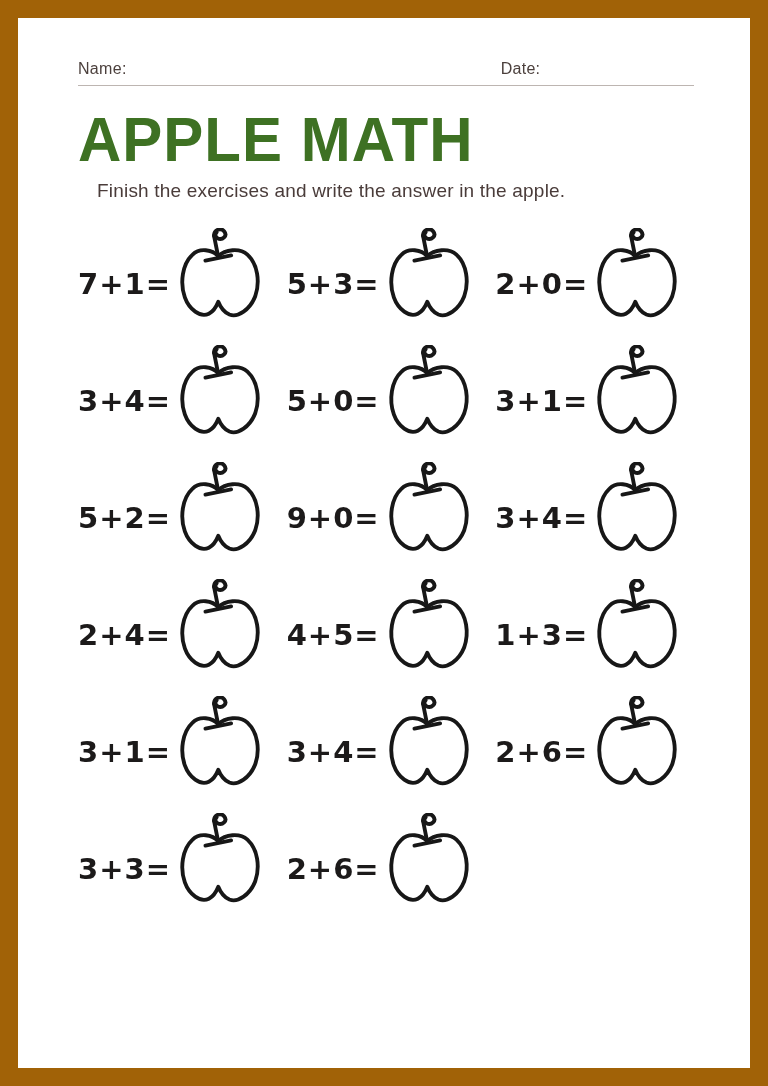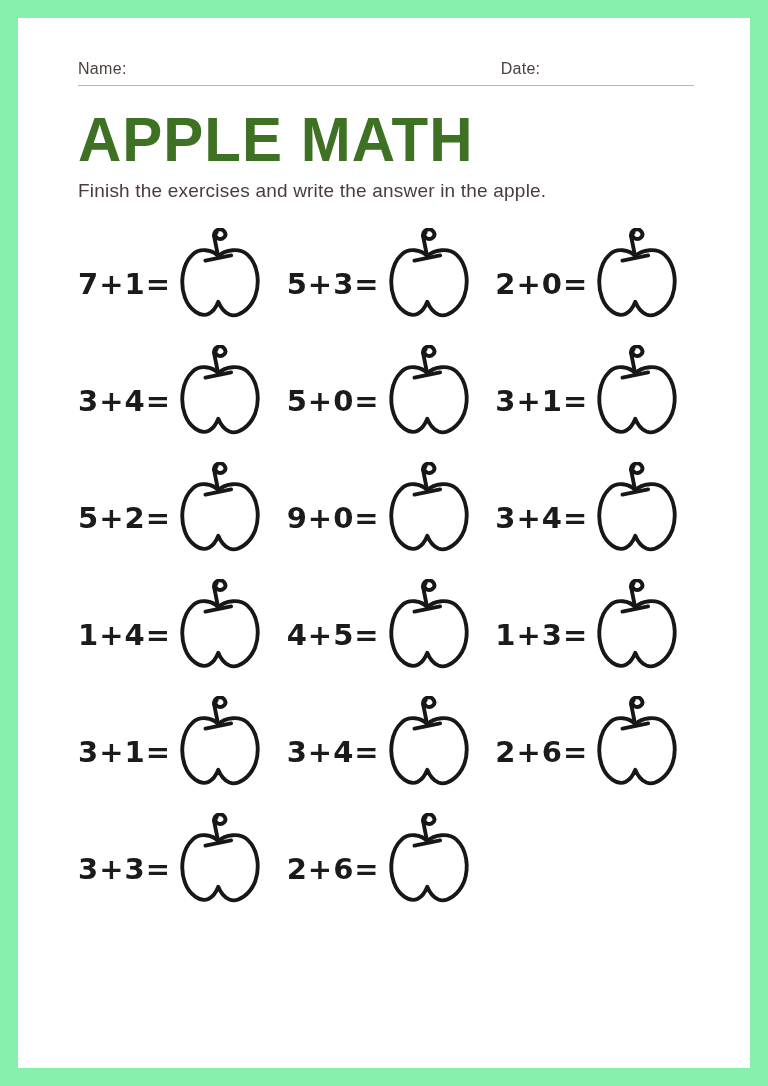--- a/index.html
+++ b/index.html
@@ -6,21 +6,21 @@
   html, body { width: 768px; height: 1086px; }
   body {
     background: #3e6b1f;
     font-family: "Liberation Sans", sans-serif;
     overflow: hidden;
   }
   .frame {
     position: absolute;
     left: 0; top: 0;
     width: 768px; height: 1086px;
-    background: #86efac;
+    background: #a16207;
     padding: 18px;
   }
   .page {
     width: 100%; height: 100%;
     background: #ffffff;
     padding: 42px 56px 20px 60px;
     position: relative;
   }
   
   .meta-row {
@@ -47,20 +47,21 @@
     color: #3e7123;
     transform: scaleY(1.06);
     transform-origin: left top;
     font-family: "Liberation Sans", sans-serif;
   }
   .subtitle {
     margin-top: 12px;
     font-size: 19px;
     color: #4a3c3a;
     letter-spacing: 0.2px;
+    margin-left: 19px;
   }
   
   .grid {
     margin-top: 26px;
     display: grid;
     grid-template-columns: repeat(3, 1fr);
     row-gap: 21px;
     column-gap: 10px;
   }
   .cell {
@@ -185,21 +186,21 @@
 
 
       <div class="cell">
         <span class="prob">3+4=</span>
         <svg class="apple" viewBox="0 0 100 112">
             <use href="#appleShape"></use>
           </svg>
       </div>
 
       <div class="cell">
-        <span class="prob">1+4=</span>
+        <span class="prob">2+4=</span>
         <svg class="apple" viewBox="0 0 100 112">
             <use href="#appleShape"></use>
           </svg>
       </div>
 
       <div class="cell">
         <span class="prob">4+5=</span>
         <svg class="apple" viewBox="0 0 100 112">
             <use href="#appleShape"></use>
           </svg>

